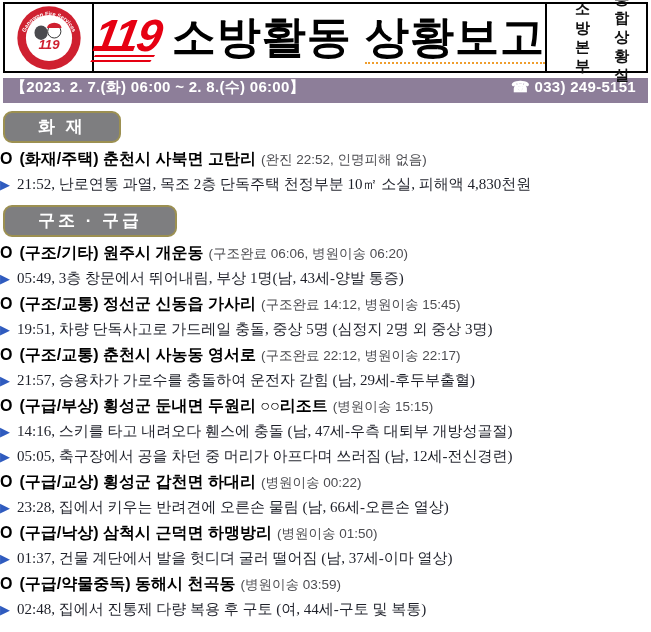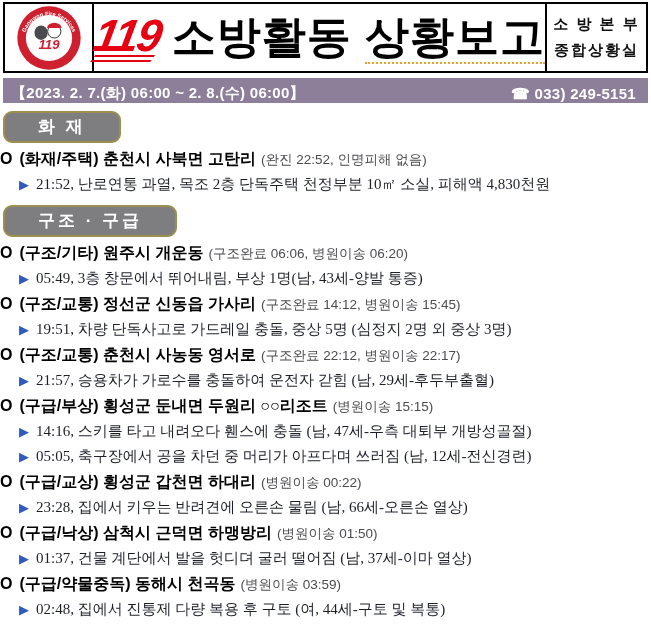--- a/index.html
+++ b/index.html
@@ -13,42 +13,42 @@
                display:flex; align-items:center; justify-content:center; }
   .title-cell { flex:1; display:flex; align-items:center; justify-content:center; gap:12px; }
   .brand { position:relative; line-height:1; transform:skewX(-10deg); }
   .brand .num { color:var(--red); font-style:italic; font-weight:900; font-size:45px;
                 letter-spacing:-2px; display:block; }
   .brand .stripes { height:8px; margin:-3px 4px 0 2px;
         background:repeating-linear-gradient(180deg, var(--red) 0 2px, transparent 2px 5px);
         transform:skewX(-28deg); }
   .title { font-size:44px; font-weight:900; letter-spacing:1px; white-space:nowrap; color:#000; }
   .title .u { border-bottom:2px dotted #ef9e2e; padding-bottom:1px; }
-  .office-cell { width:101px; border-left:2px solid #000; display:flex; flex-direction:column;
+  .office-cell { width:101px; border-left:2px solid #000; display:flex; flex-direction:row;
                  justify-content:center; align-items:center; gap:7px;
-                 font-size:15px; font-weight:700; letter-spacing:2px; color:#111; }
+                 font-size:15px; font-weight:700; letter-spacing:2px; color:#111;padding-left:28px; }
 
   
   .datebar { margin:5px 3px 0; background:var(--bar); color:#fff; font-weight:700;
              font-size:15px; height:25px; display:flex; justify-content:space-between;
-             align-items:flex-end; padding:0 12px 0 8px; letter-spacing:.3px; }
+             align-items:flex-start; padding:0 12px 0 8px; letter-spacing:.3px; }
 
   
   .badge { display:inline-block; background:var(--badgebg); border:2px solid var(--badgebd);
            border-radius:9px; color:#fff; font-weight:700; font-size:17px;
            padding:2px 33px 3px; margin:8px 0 3px 3px; letter-spacing:3px; }
 
   
   .headline { font-size:16px; font-weight:700; line-height:25px; white-space:nowrap;
               color:#000; }
   .headline .bullet { margin-right:7px; }
   .headline .status { font-size:13.5px; font-weight:400; color:#4c4c50; margin-left:5px;
                       letter-spacing:0; }
   .detail { font-family:"Liberation Serif", serif; font-size:15px; line-height:25px;
-            color:#1e2029; padding-left:19px; white-space:nowrap; }
+            color:#1e2029; padding-left:0; white-space:nowrap; }
   .detail .arrow { color:var(--blue); margin-right:7px; font-size:13px; }
 </style>
 </head>
 <body>
 
 <div class="page">
 
   <div class="hdr">
     <div class="logo-cell">
       <svg width="66" height="66" viewBox="0 0 100 100">

